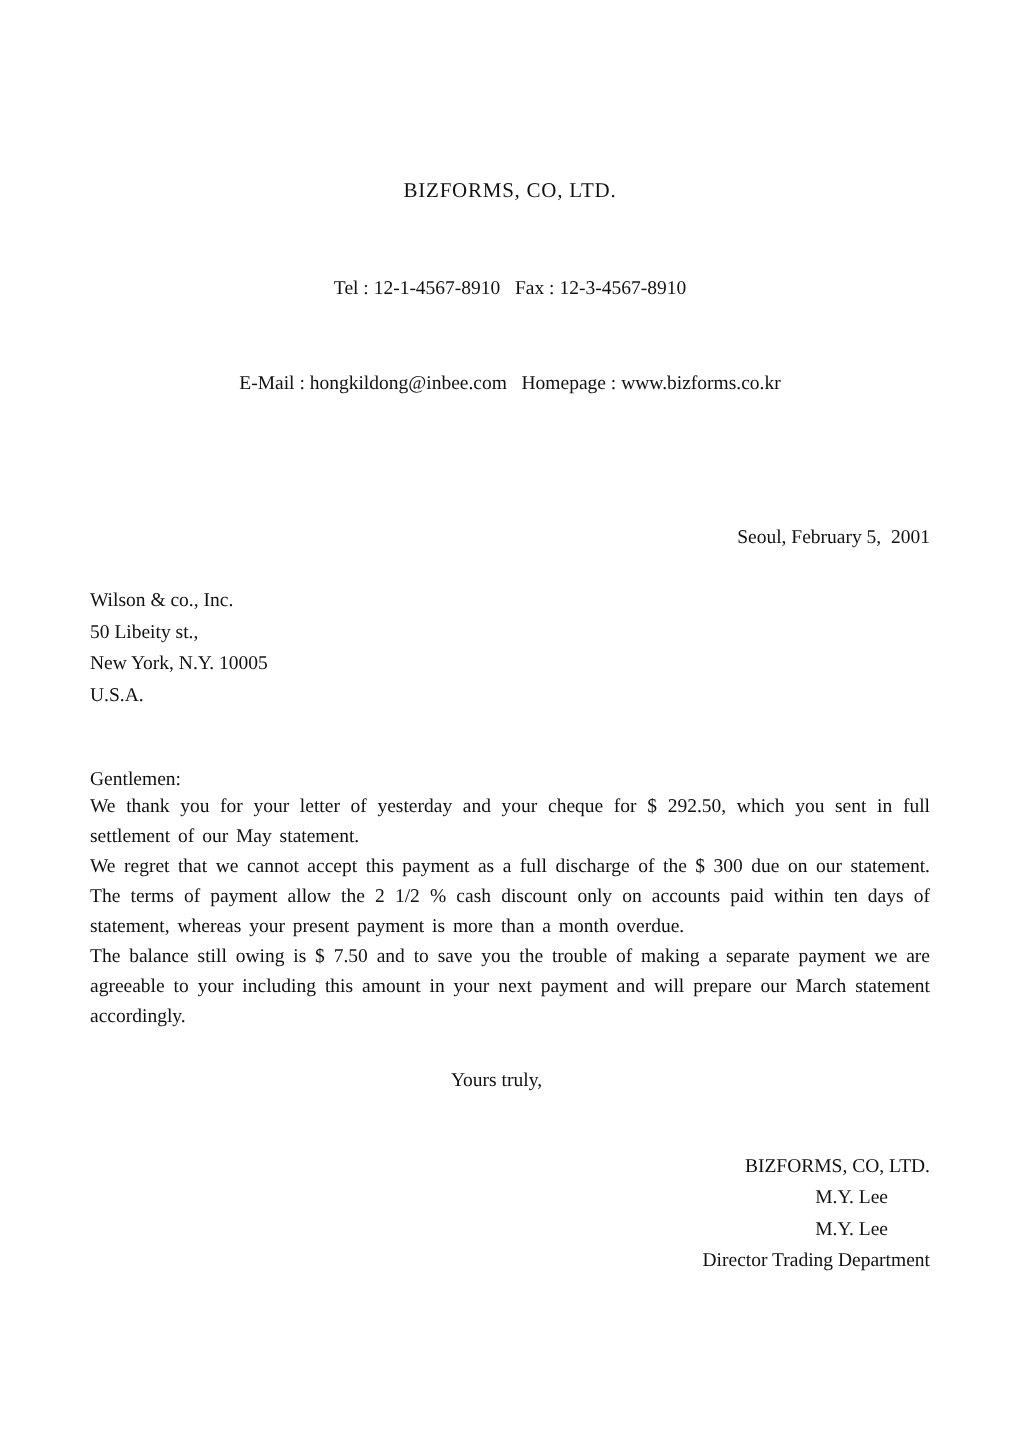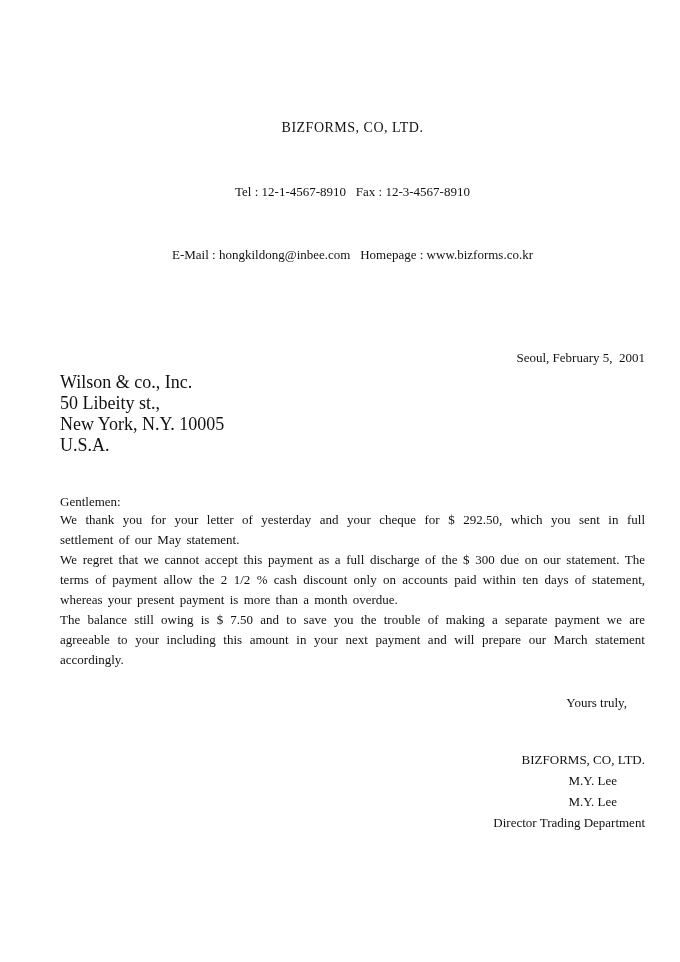--- a/index.html
+++ b/index.html
@@ -6,21 +6,21 @@
   html, body {
     width: 680px;
     background: #ffffff;
     font-family: "Liberation Serif", "DejaVu Serif", serif;
     color: #111111;
   }
   .page {
     width: 680px;
     height: 962px;
     background: #ffffff;
-    padding: 78px 35px 40px 60px;
+    padding: 78px 60px 40px 60px;
     position: relative;
     overflow: hidden;
   }
   .letter-head {
     text-align: center;
     line-height: 20px;
     white-space: pre-wrap;
   }
   .letter-head .company-name {
     font-size: 14px;
@@ -32,37 +32,37 @@
     margin-bottom: 3px;
   }
   .date-line {
     text-align: right;
     font-size: 13px;
     margin-top: 42px;
     padding-right: 0px;
     white-space: pre-wrap;
   }
   .recipient-block {
-    margin-top: 6px;
-    font-size: 18px;
+    margin-top: 23px;
+    font-size: 13px;
     line-height: 21px;
   }
   .salutation {
     margin-top: 38px;
     font-size: 13px;
   }
   .body-paragraph {
     font-size: 13px;
     line-height: 20px;
     text-align: justify;
     word-spacing: 2px;
   }
   .closing {
     margin-top: 25px;
-    text-align: right;
+    text-align: center;
     font-size: 13px;
     padding-right: 18px;
   }
   .signature-block {
     margin-top: 38px;
     text-align: right;
     font-size: 13px;
     line-height: 21px;
   }
   .signature-block .sig-name {

